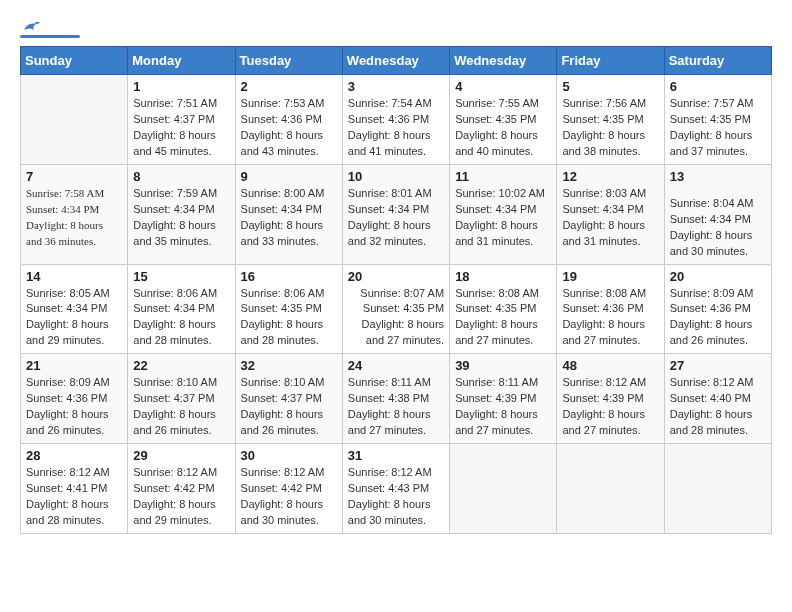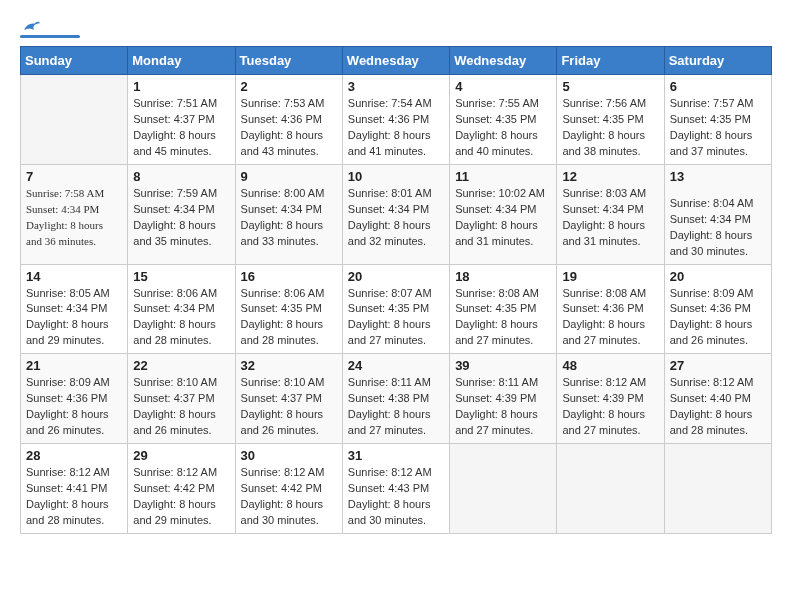--- a/index.html
+++ b/index.html
@@ -242,21 +242,21 @@
         </td>
         <td>
           <span class="day-num">16</span>
           <div class="day-info" style="white-space: pre-line;">Sunrise: 8:06 AM
 Sunset: 4:35 PM
 Daylight: 8 hours
 and 28 minutes.</div>
         </td>
         <td>
           <span class="day-num">20</span>
-          <div class="day-info" style="white-space: pre-line;">Sunrise: 8:07 AM
+          <div class="day-info" style="white-space: pre-line; text-align: right;">Sunrise: 8:07 AM
 Sunset: 4:35 PM
 Daylight: 8 hours
 and 27 minutes.</div>
         </td>
         <td>
           <span class="day-num">18</span>
           <div class="day-info" style="white-space: pre-line;">Sunrise: 8:08 AM
 Sunset: 4:35 PM
 Daylight: 8 hours
 and 27 minutes.</div>

